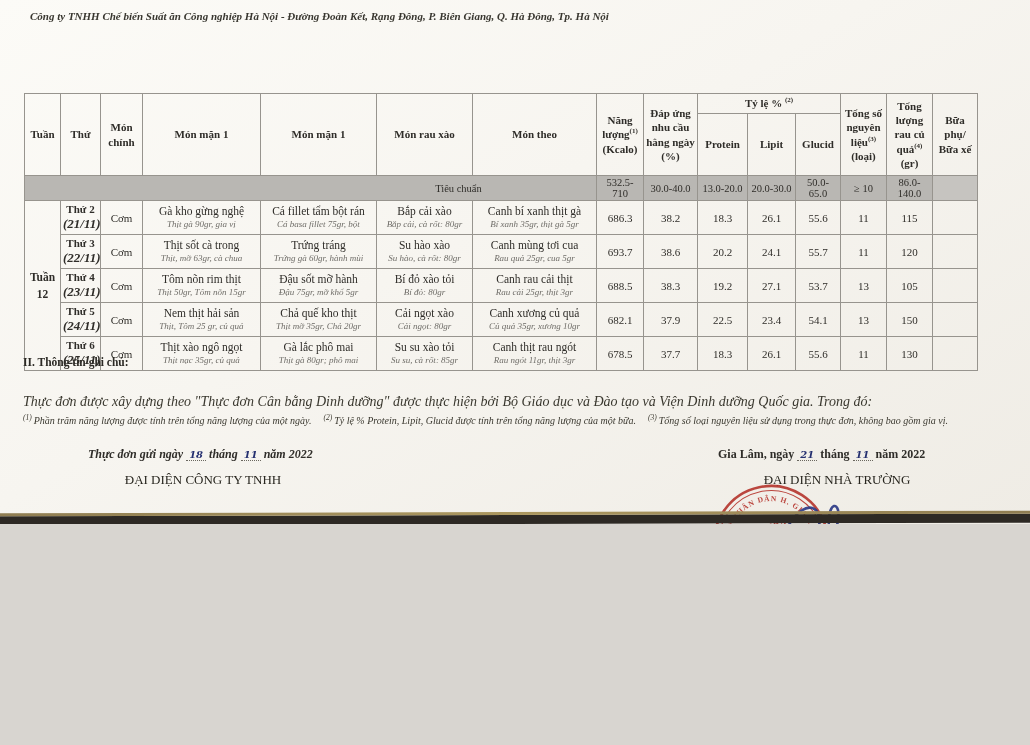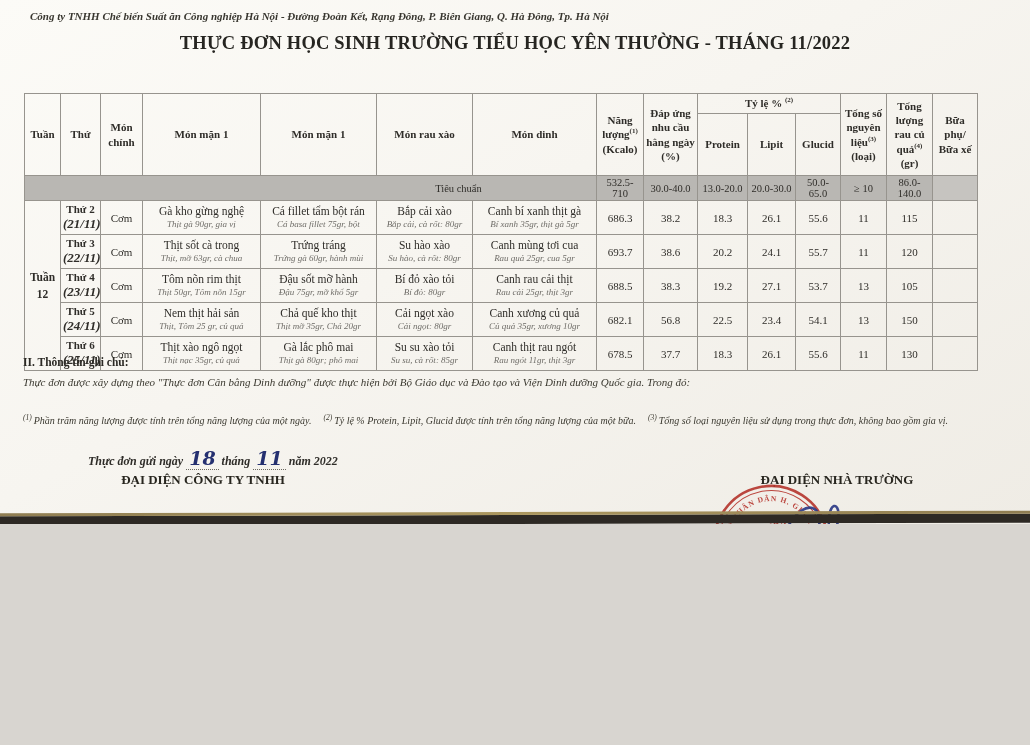--- a/index.html
+++ b/index.html
@@ -27,29 +27,29 @@
   tr.data { height:34px; }
   .dish-name { font-size:11.5px; line-height:1.15; }
   .dish-sub  { font-size:9px; font-style:italic; color:#6f6d68; margin-top:1px; line-height:1.1; }
   .thu-name { font-weight:bold; font-size:11px; line-height:1.15; }
   .thu-date { font-weight:bold; font-style:italic; font-size:13px; }
   .week-cell div { font-weight:bold; font-size:11.5px; line-height:1.4; }
 
   .note-line { position:absolute; left:23px; font-style:italic; font-size:10px; color:#3a382f; white-space:nowrap; }
   .note-line sup { font-size:7.5px; margin-right:2px; }
   .fn-text { margin-right:12px; }
-  .ni { top:376px; font-size:11px; }
+  .ni { top:394px; font-size:14px; }
   .n1 { top:413px; }
   .n2 { top:431px; }
 
   .sign-date { position:absolute; font-weight:bold; font-size:12px; white-space:nowrap; }
   .sd-left  { left:88px;  top:447px; font-style:italic; }
   .sd-right { left:718px; top:447px; }
-  .hand { font-family:"DejaVu Serif",serif; font-style:italic; font-weight:bold; color:#253070; font-size:19px; padding:0 3px; border-bottom:1px dotted #6a675f; }
-  .org { position:absolute; text-align:center; font-weight:bold; font-size:13px; line-height:1.5; color:#28261f; }
+  .hand { font-family:"DejaVu Serif",serif; font-style:italic; font-weight:bold; color:#253070; font-size:10px; padding:0 3px; border-bottom:1px dotted #6a675f; }
+  .org { position:absolute; text-align:center; font-weight:normal; font-size:13px; line-height:1.5; color:#28261f; }
   .org-left  { left:38px;  top:470px; width:330px; }
   .org-right { left:742px; top:470px; width:190px; }
 
   .stamp { position:absolute; }
   .stamp-left  { left:177px; top:514px; }
   .stamp-right { left:696px; top:468px; }
   .sig { position:absolute; }
   .sig-left  { left:208px; top:538px; }
   .sig-right { left:762px; top:494px; }
 
@@ -63,21 +63,20 @@
   .scan-edge { position:absolute; left:-5px; right:-5px; bottom:0; height:9px; background:#2d2924; transform:rotate(-.15deg); }
   .scan-edge::before { content:""; position:absolute; left:0; right:0; top:-3px; height:3px;
     background:linear-gradient(90deg,#8f7d52,#ab975f,#8f7d52); }
 </style>
 </head>
 <body>
 
 <div id="page">
 
   <div class="company">Công ty TNHH Chế biến Suất ăn Công nghiệp Hà Nội - Đường Đoàn Kết, Rạng Đông, P. Biên Giang, Q. Hà Đông, Tp. Hà Nội</div>
-  <div class="title">THỰC ĐƠN HỌC SINH TRƯỜNG TIỂU HỌC YÊN THƯỜNG - THÁNG 11/2022</div>
 
   <table class="menu">
     <colgroup>
       <col style="width:36px">
         <col style="width:40px">
         <col style="width:42px">
       <col style="width:118px">
         <col style="width:116px">
         <col style="width:96px">
         <col style="width:124px">
@@ -91,21 +90,21 @@
         <col style="width:45px">
     </colgroup>
     <thead>
       <tr class="hr1">
         <th rowspan="2">Tuần</th>
         <th rowspan="2">Thứ</th>
         <th rowspan="2">Món chính</th>
         <th rowspan="2">Món mặn 1</th>
         <th rowspan="2">Món mặn 1</th>
         <th rowspan="2">Món rau xào</th>
-        <th rowspan="2">Món dinh</th>
+        <th rowspan="2">Món theo</th>
         <th rowspan="2">
           <span>Năng lượng</span><sup>(1)</sup><br>
           <span>(Kcalo)</span>
         </th>
         <th rowspan="2">
           <span>Đáp ứng nhu cầu hằng ngày</span><br>
           <span>(%)</span>
         </th>
         <th colspan="3">
           <span>Tỷ lệ %</span> <sup>(2)</sup>
@@ -252,21 +251,21 @@
           </td>
         <td>
             <div class="dish-name">Cải ngọt xào</div>
             <div class="dish-sub">Cải ngọt: 80gr</div>
           </td>
         <td>
             <div class="dish-name">Canh xương củ quả</div>
             <div class="dish-sub">Củ quả 35gr, xương 10gr</div>
           </td>
         <td class="num">682.1</td>
-        <td class="num">56.8</td>
+        <td class="num">37.9</td>
         <td class="num">22.5</td>
         <td class="num">23.4</td>
         <td class="num">54.1</td>
         <td class="num">13</td>
         <td class="num">150</td>
         <td class="num"></td>
       </tr>
       <tr class="data">
         <td>
             <div class="thu-name">Thứ 6</div>
@@ -311,20 +310,27 @@
     <span>Thực đơn gửi ngày</span>
     <span class="hand">18</span>
     <span>tháng</span>
     <span class="hand">11</span>
     <span>năm 2022</span>
   </div>
   <div class="org org-left">
     <div>ĐẠI DIỆN CÔNG TY TNHH</div>
   </div>
 
+  <div class="sign-date sd-right">
+    <span>Gia Lâm, ngày</span>
+    <span class="hand">21</span>
+    <span>tháng</span>
+    <span class="hand">11</span>
+    <span>năm 2022</span>
+  </div>
   <div class="org org-right">ĐẠI DIỆN NHÀ TRƯỜNG</div>
 
   <svg class="stamp stamp-left" width="170" height="170" viewBox="0 0 170 170">
     <g transform="rotate(-8 85 85)" opacity="0.88" fill="#b5342c" font-family="Liberation Serif, DejaVu Serif, serif" font-weight="bold" text-anchor="middle">
       <circle cx="85" cy="85" r="64" fill="none" stroke="#b5342c" stroke-width="2.6"></circle>
       <circle cx="85" cy="85" r="59.5" fill="none" stroke="#b5342c" stroke-width="1"></circle>
       <defs>
         <path id="lt-top" d="M 85,85 m -48,0 a 48,48 0 1 1 96,0"></path>
         <path id="lt-bot" d="M 37,85 A 48,48 0 0 0 133,85"></path>
       </defs>

